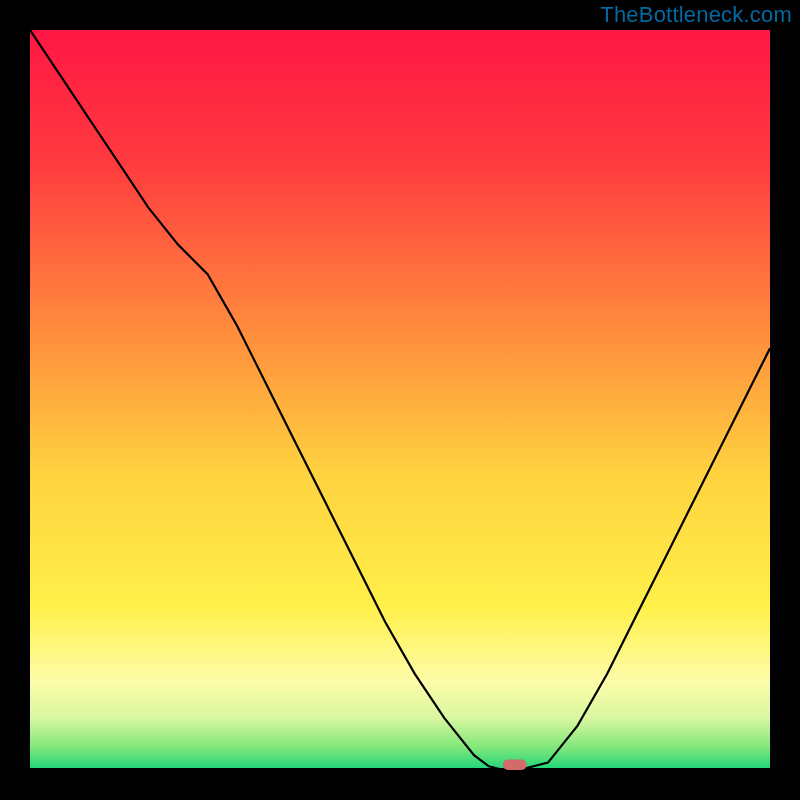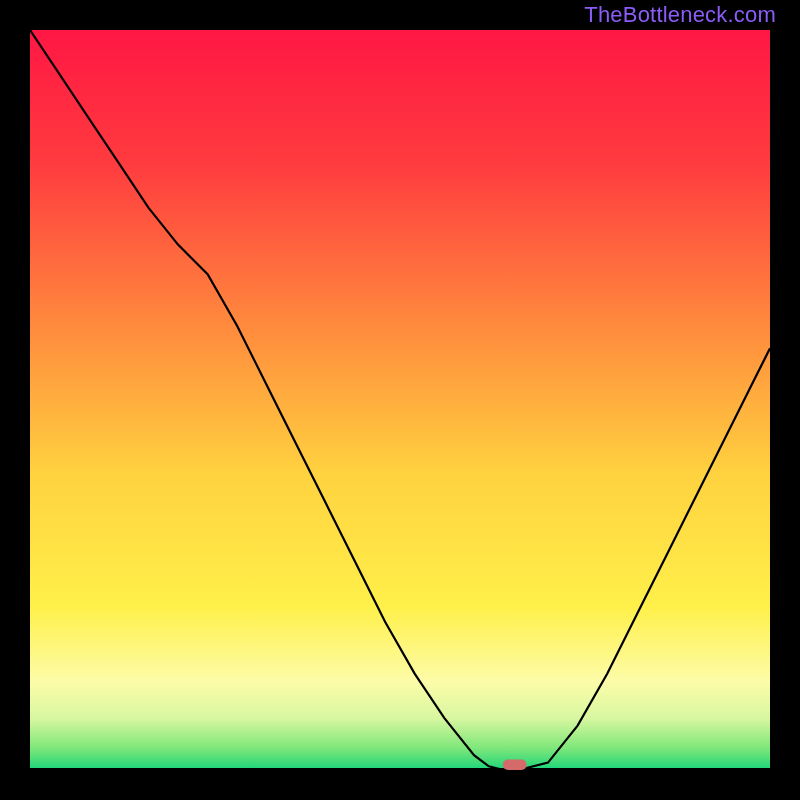--- a/index.html
+++ b/index.html
@@ -13,22 +13,22 @@
   }
   .frame {
     position: relative;
     width: 800px;
     height: 800px;
     background: #000;
   }
   .watermark {
     position: absolute;
     top: 2px;
-    right: 24px;
-    color: #8b5cf6;
+    right: 8px;
+    color: #0369a1;
     font-size: 22px;
     font-weight: 500;
     letter-spacing: 0.2px;
     z-index: 5;
   }
   .plot {
     position: absolute;
     left: 30px;
     top: 30px;
     width: 740px;

